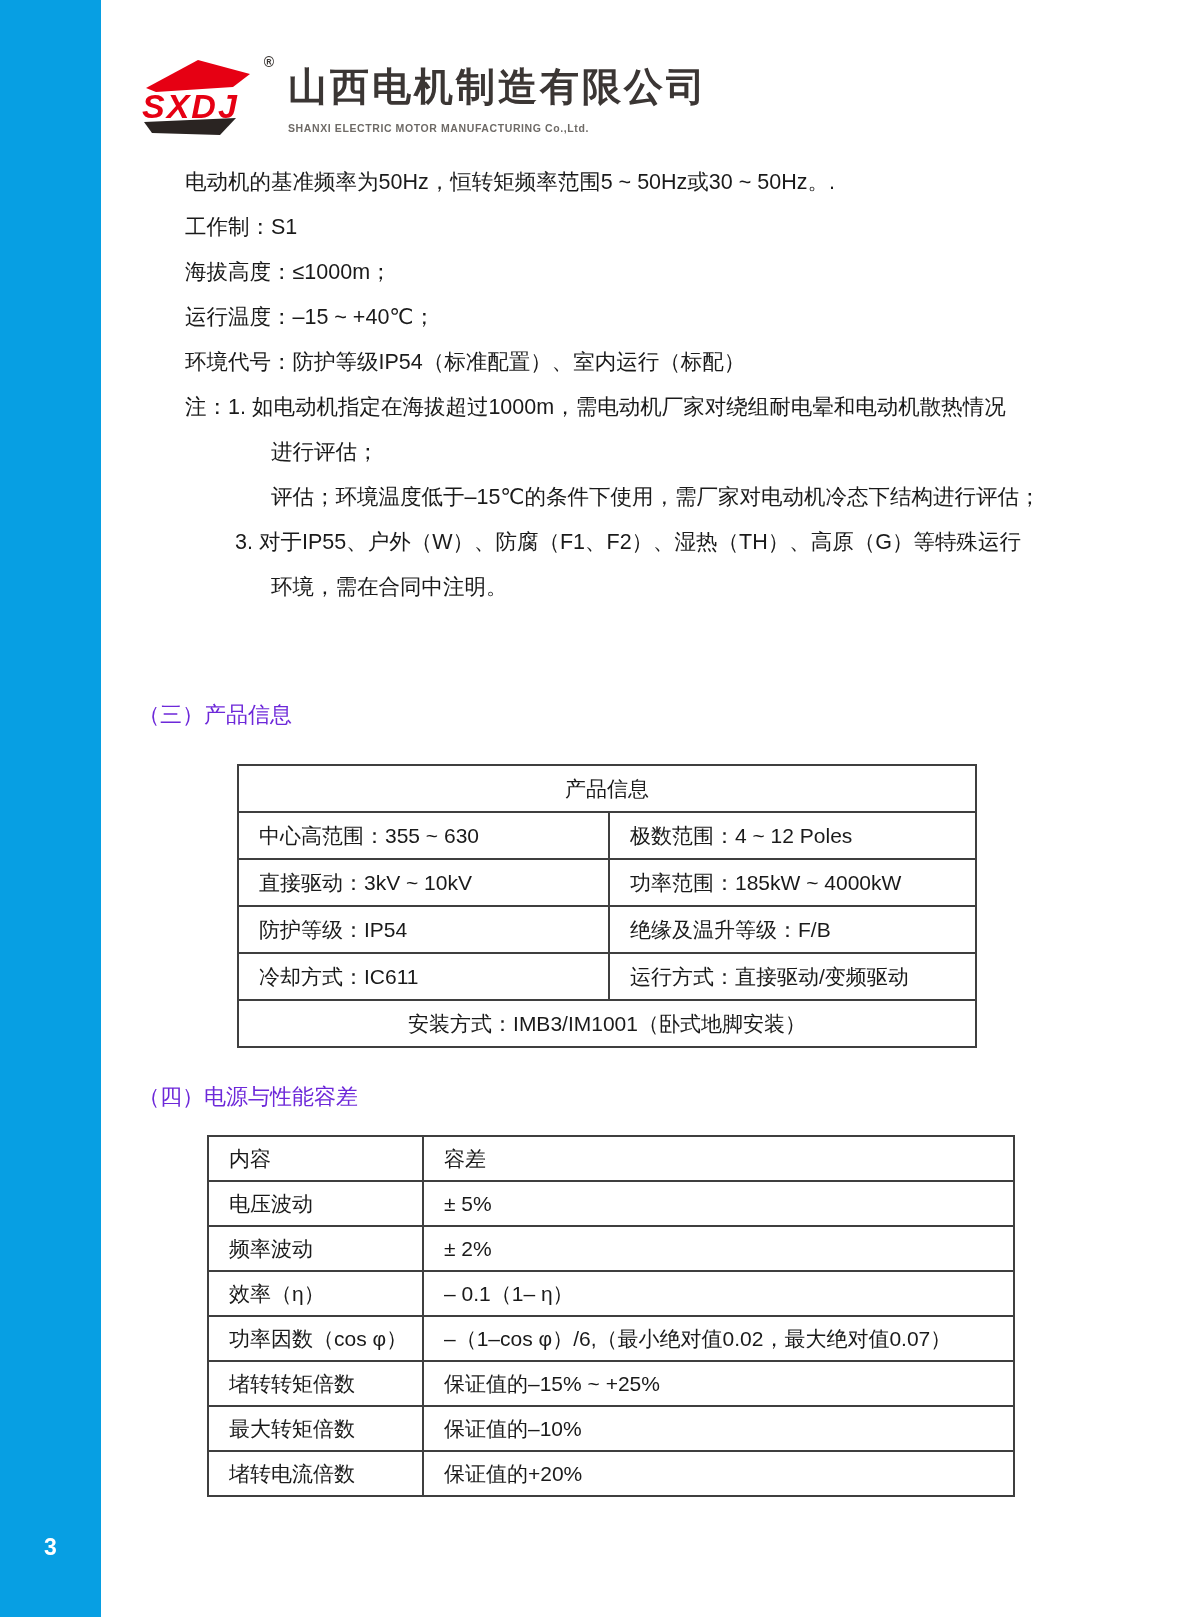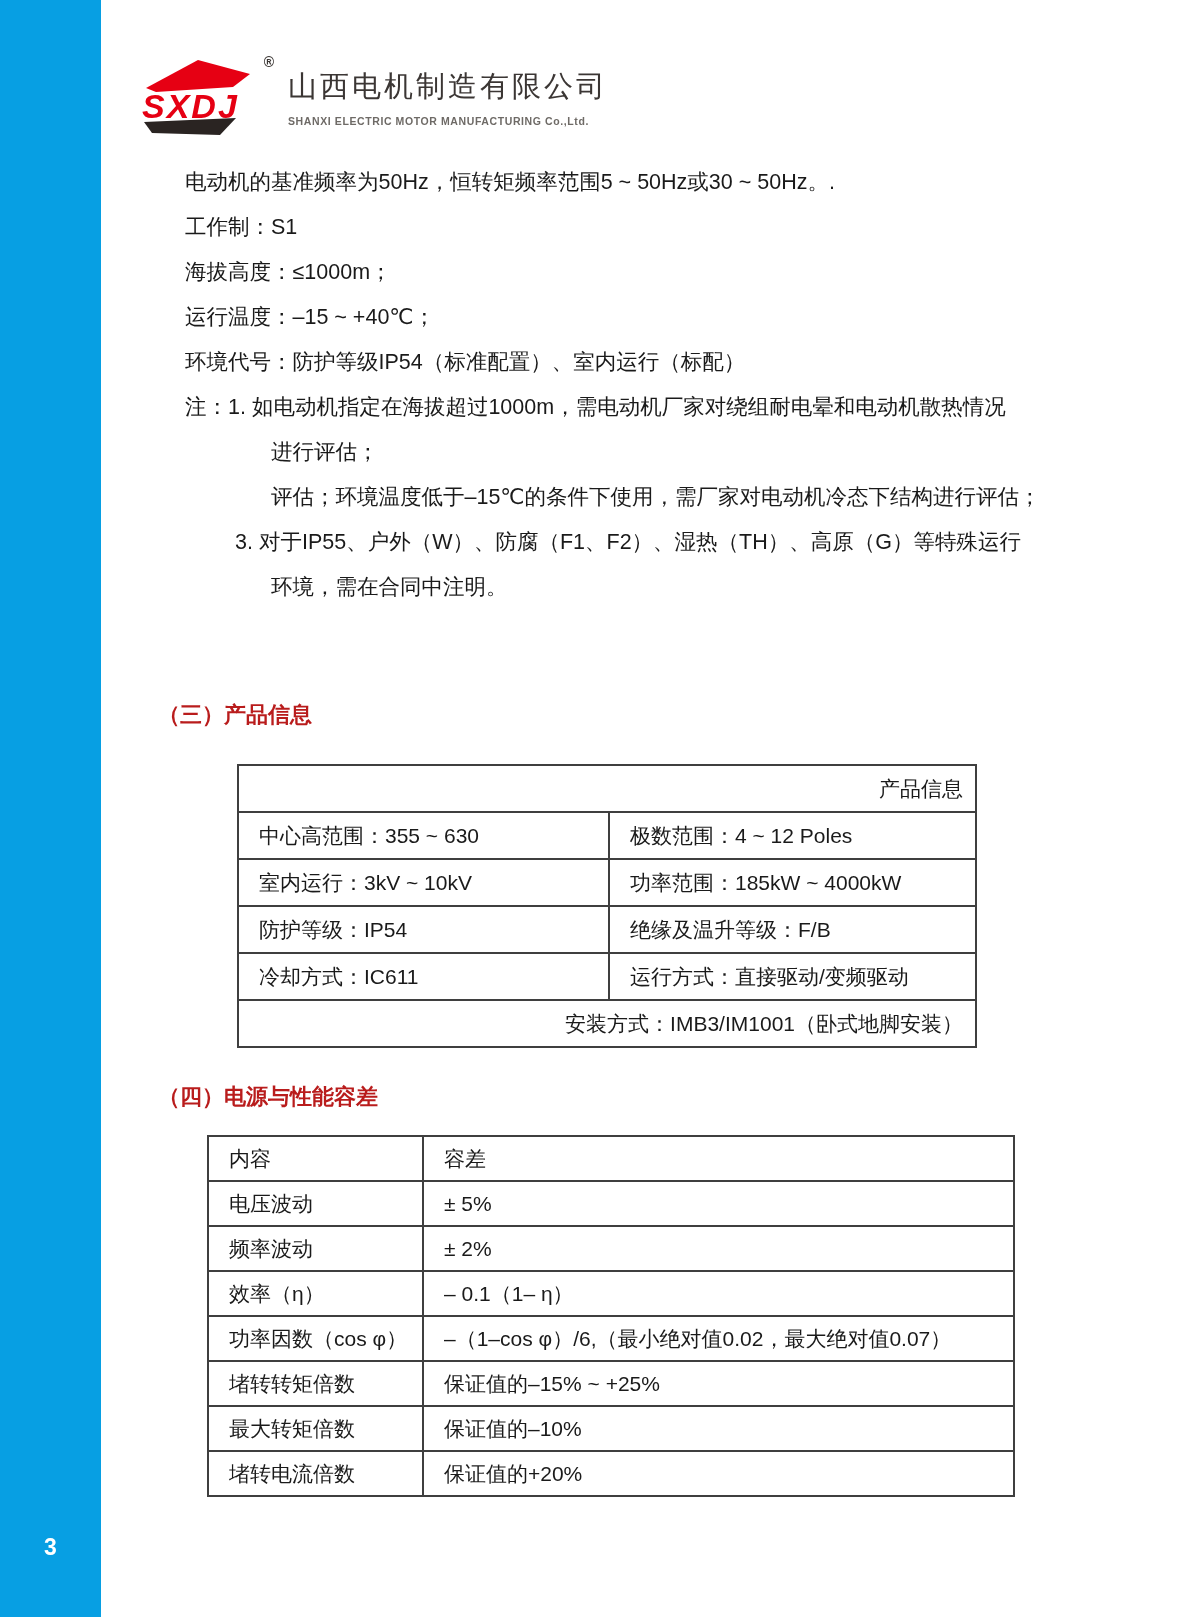--- a/index.html
+++ b/index.html
@@ -13,36 +13,36 @@
   }
   .page-number {
     position:absolute; left:0; top:1534px; width:101px; text-align:center;
     color:#ffffff; font-size:23px; font-weight:bold;
   }
   .logo { position:absolute; left:136px; top:58px; display:flex; align-items:center; gap:16px; }
   .logo-mark-wrap { position:relative; width:122px; height:78px; }
   .logo-mark-wrap svg { width:122px; height:78px; display:block; }
   .reg { position:absolute; top:-4px; right:-16px; font-size:14px; color:#3a3533; font-weight:bold; }
   .logo-names { padding-left:14px; }
-  .logo-cn { font-size:29px; font-weight:normal; color:#3b3634; letter-spacing:3px; white-space:nowrap; }
+  .logo-cn { font-size:39px; font-weight:bold; color:#3b3634; letter-spacing:3px; white-space:nowrap; }
   .logo-en { font-size:10.5px; color:#6e6a66; letter-spacing:0.6px; margin-top:8px; font-weight:bold; white-space:nowrap; }
 
   .bodytext { position:absolute; left:152px; top:160px; font-size:21.5px; line-height:45px; white-space:nowrap; }
   .bodytext .line { height:45px;margin-left:33px; }
   .ind1 { padding-left:50px; }
   .ind2 { padding-left:86px; }
 
-  .sec-heading { position:absolute; font-size:22px; font-weight:bold; color:#b91c1c; white-space:nowrap;margin-left:20px; }
+  .sec-heading { position:absolute; font-size:22px; font-weight:normal; color:#6d28d9; white-space:nowrap; }
   .sec3 { left:138px; top:700px; }
   .sec4 { left:138px; top:1082px; }
 
   table { border-collapse:collapse; position:absolute; table-layout:fixed; }
   td { border:2px solid #3f3f3f; font-size:21px; color:#1a1a1a; vertical-align:middle;
        padding:0 24px 0 20px; white-space:nowrap; overflow:hidden; }
-  td.center { text-align:right; padding:0 12px;margin-left:8px; }
+  td.center { text-align:center; padding:0 4px;margin-left:8px; }
 
   .t1 { left:237px; top:764px; width:738px; }
   .t1 td { height:47px; }
   .t2 { left:207px; top:1135px; width:806px; }
   .t2 td { height:45px; }
 </style>
 </head>
 <body>
 
 <div class="sidebar" id="sidebar" style="background: rgb(7, 159, 227);"></div>
@@ -85,21 +85,21 @@
     </colgroup>
   <tbody>
     <tr>
       <td colspan="2" class="center">产品信息</td>
     </tr>
     <tr>
       <td>中心高范围：355 ~ 630</td>
       <td>极数范围：4 ~ 12 Poles</td>
     </tr>
     <tr>
-      <td>室内运行：3kV ~ 10kV</td>
+      <td>直接驱动：3kV ~ 10kV</td>
       <td>功率范围：185kW ~ 4000kW</td>
     </tr>
     <tr>
       <td>防护等级：IP54</td>
       <td>绝缘及温升等级：F/B</td>
     </tr>
     <tr>
       <td>冷却方式：IC611</td>
       <td>运行方式：直接驱动/变频驱动</td>
     </tr>

